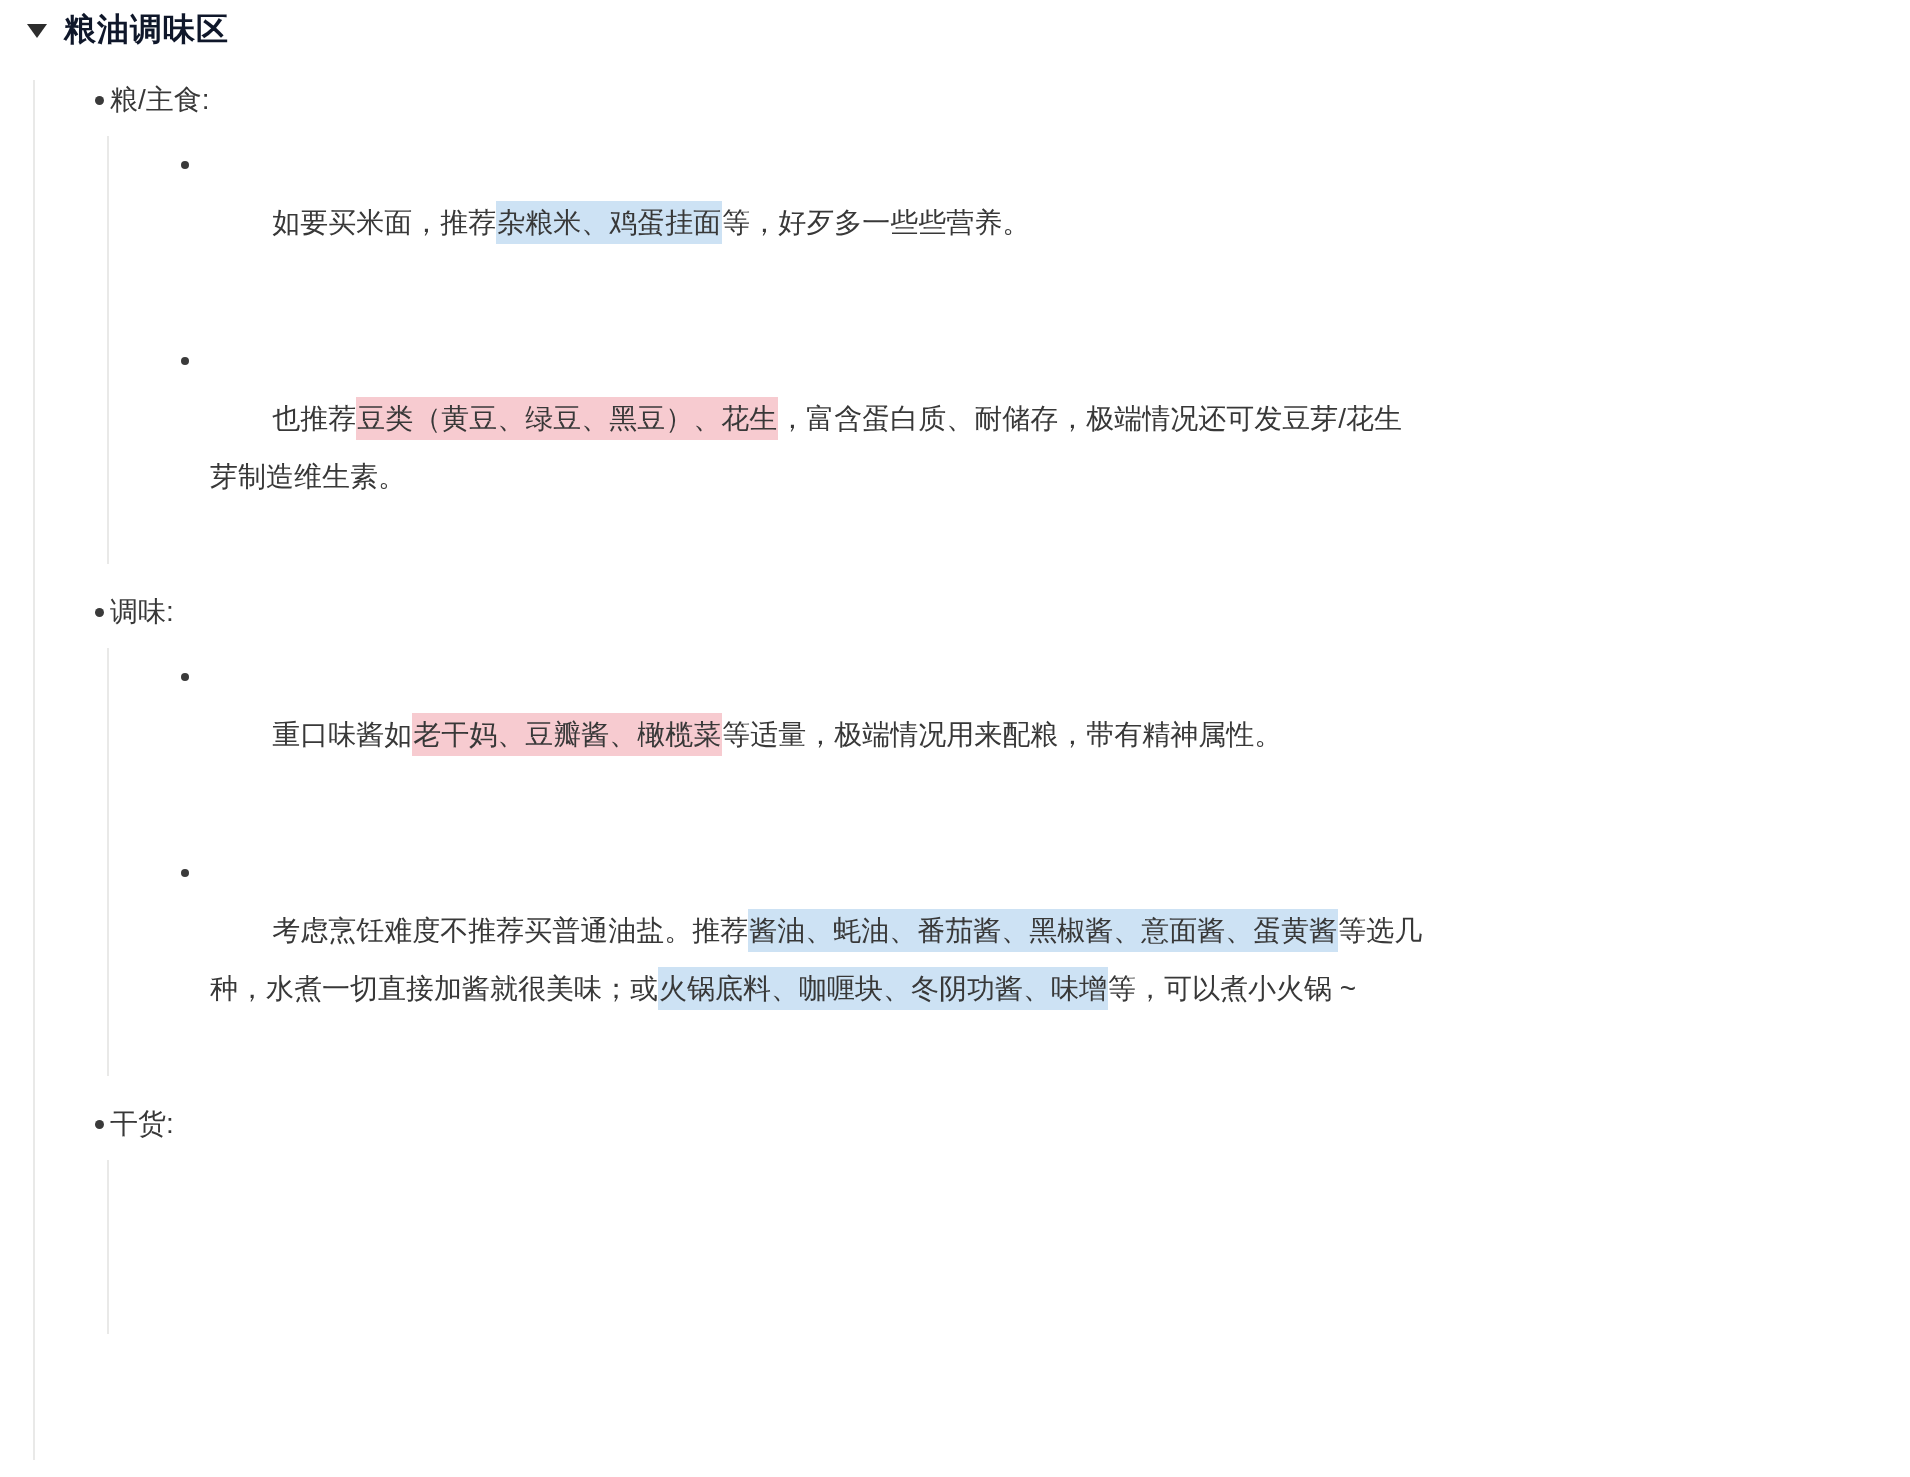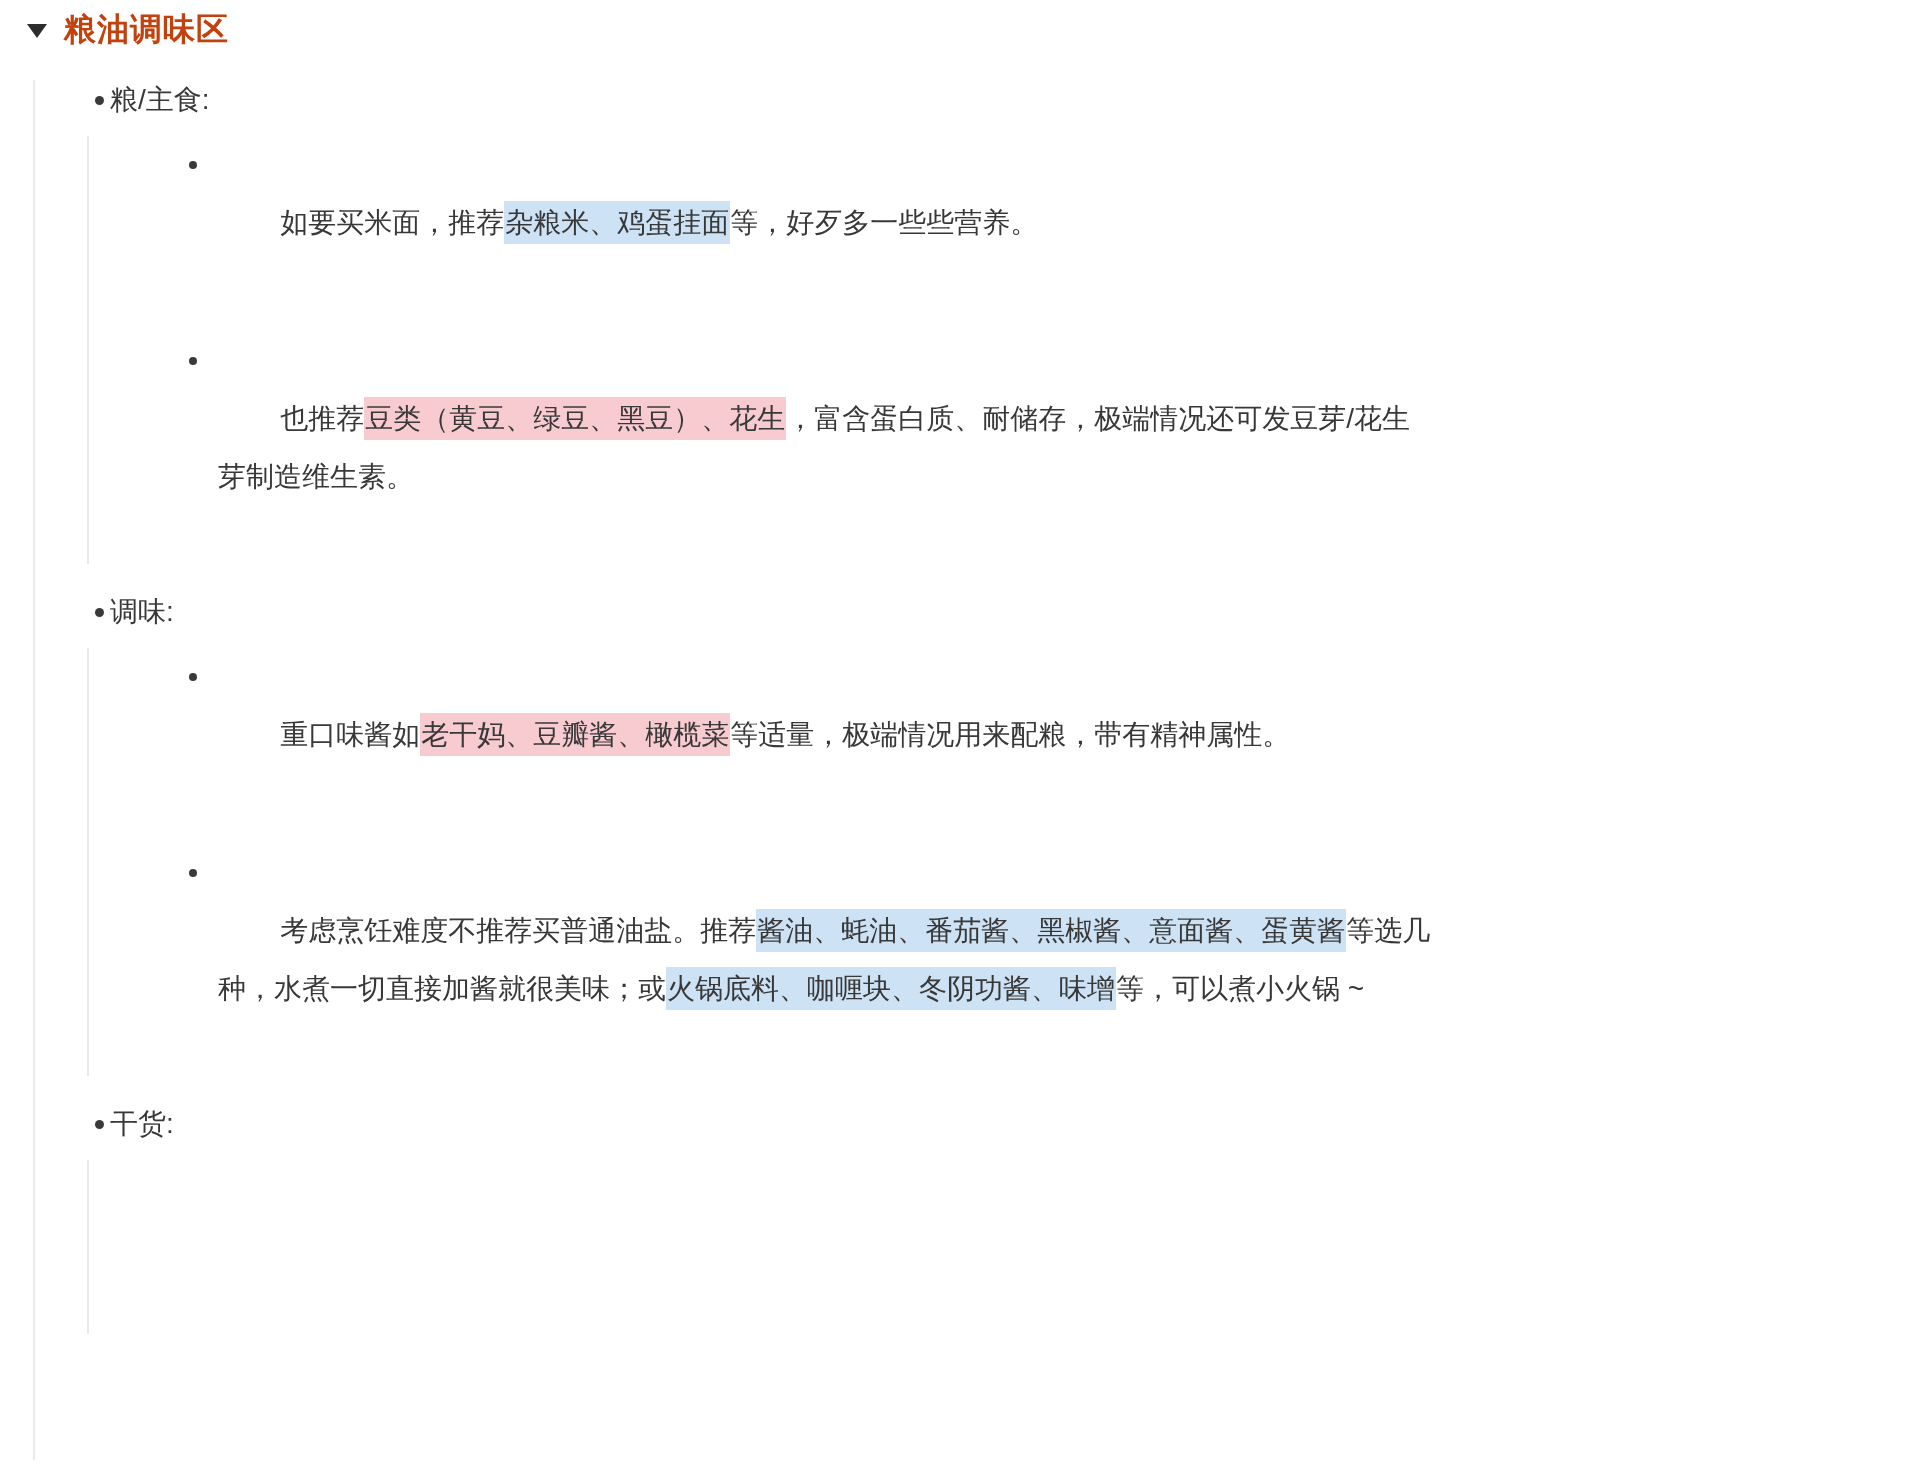--- a/index.html
+++ b/index.html
@@ -8,27 +8,27 @@
     font-family:"Liberation Sans","DejaVu Sans",sans-serif;
     color:var(--text,#383838);
   }
   .doc{position:relative;padding-top:8px;}
   .toggle-header{display:flex;align-items:center;gap:17px;margin-left:27px;height:44px;}
   .tri{
     width:0;height:0;margin-top:2px;cursor:pointer;
     border-left:10px solid transparent;border-right:10px solid transparent;
     border-top:14px solid #2d2d2d;
   }
-  .title{font-size:32px;font-weight:bold;color:#c2410c;letter-spacing:1px;}
+  .title{font-size:32px;font-weight:bold;color:#0f172a;letter-spacing:1px;}
   .toggle-body{margin-left:33px;border-left:2px solid var(--rail,#e9e9e8);min-height:1380px;}
   .l1{
     position:relative;margin:28px 0 12px;padding-left:75px;
     font-size:28px;line-height:40px;
   }
-  .children{margin-left:52px;border-left:2px solid var(--rail,#e9e9e8);padding-left:28px;}
+  .children{margin-left:72px;border-left:2px solid var(--rail,#e9e9e8);}
   .l2{
     position:relative;margin:16px 0 22px;padding-left:101px;padding-right:20px;
     font-size:28px;line-height:58px;white-space:pre-wrap;
   }
   .dot{position:absolute;border-radius:50%;background:#3a3a3a;}
   .l1 > .dot{left:60px;top:16px;width:9px;height:9px;}
   .l2 > .dot{left:72px;top:25px;width:8px;height:8px;}
   .hl-b{background:var(--hlblue,#cde2f4);padding:6px 1px;}
   .hl-p{background:var(--hlpink,#f7cbd0);padding:6px 1px;text-align:right;}
 </style>

